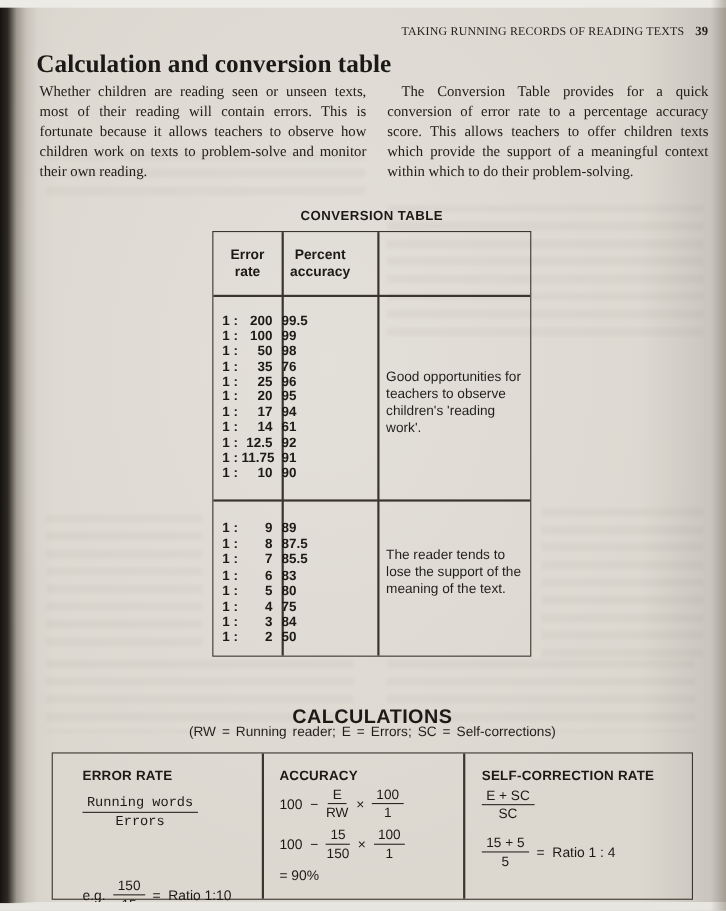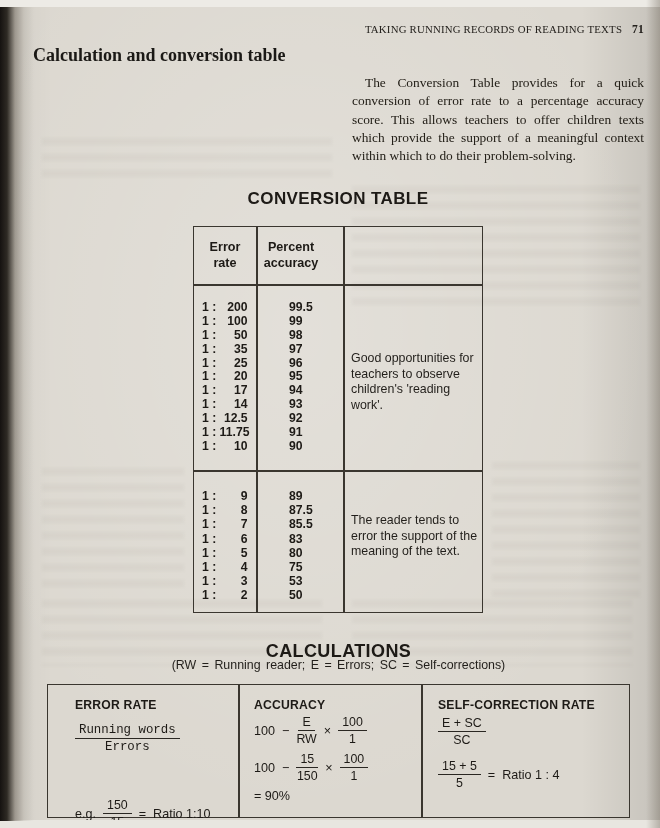--- a/index.html
+++ b/index.html
@@ -34,47 +34,47 @@
   .g6{left:352px;top:600px;width:280px;height:66px;}
 
   
   .runhead{position:absolute;top:23px;right:16px;
     font-family:"Liberation Serif",serif;font-size:10.8px;letter-spacing:.2px;
     color:#24211d;white-space:nowrap;}
   .runhead .pn{font-weight:bold;margin-left:10px;font-size:11.5px;}
 
   
   .heading{position:absolute;left:33px;top:45px;
-    font-family:"Liberation Serif",serif;font-weight:bold;font-size:18px;color:#1b1916;}
+    font-family:"Liberation Serif",serif;font-weight:bold;font-size:23px;color:#1b1916;}
   .para{position:absolute;font-family:"Liberation Serif",serif;font-size:13.4px;
     line-height:18.3px;text-align:justify;color:#242019;}
   .para.left{left:36px;top:74px;width:297px;}
   .para.right{left:352px;top:74px;width:292px;text-indent:13px;}
 
   
   .conv-title{position:absolute;left:193px;top:189px;width:290px;text-align:center;
-    font-weight:bold;font-size:17px;letter-spacing:.4px;color:#1d1a16;}
-  .conv{position:absolute;left:193px;top:226px;width:290px;height:387px;
+    font-weight:bold;font-size:12px;letter-spacing:.4px;color:#1d1a16;}
+  .conv{position:absolute;left:193px;top:210px;width:290px;height:387px;
     border:1.6px solid #3a362f;box-sizing:border-box;text-decoration:underline;}
   .conv .v{position:absolute;top:0;bottom:0;width:1.6px;background:#3a362f;}
   .conv .v1{left:62px;} .conv .v2{left:149px;}
   .conv .h{position:absolute;left:0;right:0;height:1.6px;background:#3a362f;}
   .conv .h1{top:57px;} .conv .h2{top:243px;}
   .conv .hdr{position:absolute;top:13px;text-align:center;font-weight:bold;
     font-size:12.6px;line-height:15.5px;white-space:pre-line;color:#1d1a16;}
   .conv .hdr1{left:0;width:62px;}
   .conv .hdr2{left:62px;width:70px;}
   .rows{position:absolute;left:0;right:0;}
   .rows1{top:73px;} .rows2{top:262px;}
   .crow{display:flex;align-items:center;font-weight:bold;font-size:12.2px;color:#1d1a16;}
   .rows1 .crow{height:13.9px;} .rows2 .crow{height:14.2px;}
   .c-ratio{width:62px;box-sizing:border-box;padding-left:8px;display:flex;}
   .c-ratio .pfx{white-space:pre;}
   .c-ratio .rv{width:28px;text-align:right;}
-  .c-pct{width:87px;box-sizing:border-box;padding-left:33px;}
+  .c-pct{width:87px;box-sizing:border-box;}
   .note{position:absolute;left:157px;width:130px;font-size:12.4px;line-height:15.6px;color:#221f1b;}
   .note1{top:124px;} .note2{top:286px;}
 
   
   .calc-title{position:absolute;left:47px;top:641px;width:583px;text-align:center;
     font-weight:bold;font-size:18px;letter-spacing:.4px;color:#1d1a16;}
   .calc-legend{position:absolute;left:47px;top:658px;width:583px;text-align:center;
     font-size:12.4px;word-spacing:2px;color:#221f1b;}
   .calc{position:absolute;left:47px;top:684px;width:583px;height:134px;
     border:1.6px solid #3a362f;box-sizing:border-box;}
@@ -101,24 +101,25 @@
 
 <div class="page">
   <div class="ghost g1"></div>
   <div class="ghost g2"></div>
   <div class="ghost g3"></div>
   <div class="ghost g4"></div>
   <div class="ghost g5"></div>
   <div class="ghost g6"></div>
 
   <div class="runhead">
-    <span>TAKING RUNNING RECORDS OF READING TEXTS</span><span class="pn">71</span>
+    <span>TAKING RUNNING RECORDS OF READING TEXTS</span><span class="pn">39</span>
   </div>
 
   <div class="heading">Calculation and conversion table</div>
+  <div class="para left">Whether children are reading seen or unseen texts, most of their reading will contain errors. This is fortunate because it allows teachers to observe how children work on texts to problem-solve and monitor their own reading.</div>
   <div class="para right">The Conversion Table provides for a quick conversion of error rate to a percentage accuracy score. This allows teachers to offer children texts which provide the support of a meaningful context within which to do their problem-solving.</div>
 
   <div class="conv-title">CONVERSION TABLE</div>
 
   <div class="conv">
     <div class="v v1"></div>
     <div class="v v2"></div>
     <div class="h h1"></div>
     <div class="h h2"></div>
     <div class="hdr hdr1">Error
@@ -145,21 +146,21 @@
             <span class="pfx">1 : </span>
             <span class="rv">50</span>
           </div>
           <div class="c-pct">98</div>
         </div>
         <div class="crow">
           <div class="c-ratio">
             <span class="pfx">1 : </span>
             <span class="rv">35</span>
           </div>
-          <div class="c-pct">97</div>
+          <div class="c-pct">76</div>
         </div>
         <div class="crow">
           <div class="c-ratio">
             <span class="pfx">1 : </span>
             <span class="rv">25</span>
           </div>
           <div class="c-pct">96</div>
         </div>
         <div class="crow">
           <div class="c-ratio">
@@ -173,21 +174,21 @@
             <span class="pfx">1 : </span>
             <span class="rv">17</span>
           </div>
           <div class="c-pct">94</div>
         </div>
         <div class="crow">
           <div class="c-ratio">
             <span class="pfx">1 : </span>
             <span class="rv">14</span>
           </div>
-          <div class="c-pct">93</div>
+          <div class="c-pct">61</div>
         </div>
         <div class="crow">
           <div class="c-ratio">
             <span class="pfx">1 : </span>
             <span class="rv">12.5</span>
           </div>
           <div class="c-pct">92</div>
         </div>
         <div class="crow">
           <div class="c-ratio">
@@ -245,32 +246,32 @@
             <span class="pfx">1 : </span>
             <span class="rv">4</span>
           </div>
           <div class="c-pct">75</div>
         </div>
         <div class="crow">
           <div class="c-ratio">
             <span class="pfx">1 : </span>
             <span class="rv">3</span>
           </div>
-          <div class="c-pct">53</div>
+          <div class="c-pct">84</div>
         </div>
         <div class="crow">
           <div class="c-ratio">
             <span class="pfx">1 : </span>
             <span class="rv">2</span>
           </div>
           <div class="c-pct">50</div>
         </div>
       </div>
     <div class="note note1">Good opportunities for teachers to observe children's 'reading work'.</div>
-    <div class="note note2">The reader tends to error the support of the meaning of the text.</div>
+    <div class="note note2">The reader tends to lose the support of the meaning of the text.</div>
   </div>
 
   <div class="calc-title">CALCULATIONS</div>
   <div class="calc-legend">(RW = Running reader; E = Errors; SC = Self-corrections)</div>
 
   <div class="calc">
     <div class="cv cv1"></div>
     <div class="cv cv2"></div>
 
     <div class="ccell ccell1">

